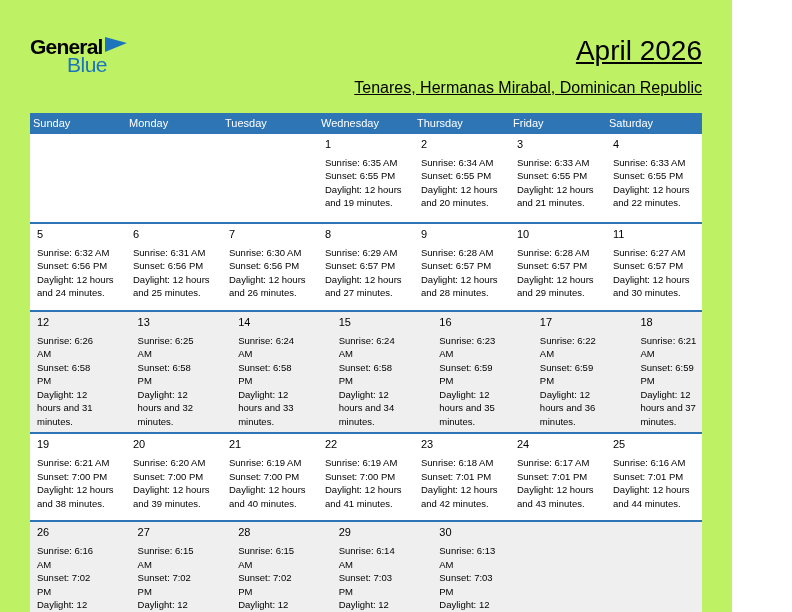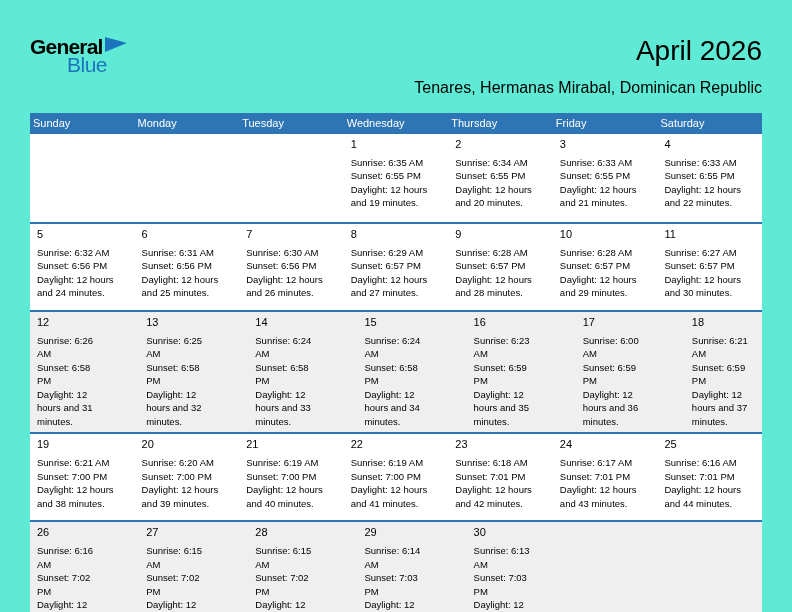--- a/index.html
+++ b/index.html
@@ -3,30 +3,30 @@
 <meta charset="utf-8">
 <style>
   * { margin: 0; padding: 0; box-sizing: border-box; }
   html, body { background: #ffffff; }
   body {
     width: 792px; height: 612px;
     font-family: "Liberation Sans", sans-serif;
     color: #000;
     overflow: hidden;
   }
-  .page { width: 792px; height: 612px; padding: 30px 30px 0 30px; background: #5eead4; }
+  .page { width: 732px; height: 612px; padding: 30px 30px 0 30px; background: #bef264; }
 
   
   .top { display: flex; justify-content: space-between; align-items: flex-start; }
   .logo { padding-top: 6px; line-height: 1; }
   .logo-row { display: flex; align-items: flex-start; }
   .logo-general { font-size: 21px; font-weight: bold; letter-spacing: -0.8px; color: #000; }
   .logo-triangle { margin-left: 2px; margin-top: 1px; }
   .logo-blue { font-size: 21px; font-weight: normal; letter-spacing: -0.5px; color: #1c75bc; margin-left: 37px; margin-top: -3px; }
-  .titles { text-align: right; }
+  .titles { text-align: right; text-decoration: underline; }
   .month-title { font-size: 28px; color: #000; line-height: 1.1; margin-top: 6px; }
   .location-subtitle { font-size: 16px; color: #000; margin-top: 12px; }
 
   
   .calendar { margin-top: 16px; }
   .cal-header {
     display: grid; grid-template-columns: repeat(7, 1fr);
     background: #2e75b6;
   }
   .day-name { color: #ffffff; font-size: 11px; padding: 4px 2px 5px 3px; }
@@ -206,21 +206,21 @@
             <div class="day-num">16</div>
             <div class="day-info">
               <div>Sunrise: 6:23 AM</div>
               <div>Sunset: 6:59 PM</div>
               <div>Daylight: 12 hours and 35 minutes.</div>
             </div>
           </div>
           <div class="day-cell">
             <div class="day-num">17</div>
             <div class="day-info">
-              <div>Sunrise: 6:00 AM</div>
+              <div>Sunrise: 6:22 AM</div>
               <div>Sunset: 6:59 PM</div>
               <div>Daylight: 12 hours and 36 minutes.</div>
             </div>
           </div>
           <div class="day-cell">
             <div class="day-num">18</div>
             <div class="day-info">
               <div>Sunrise: 6:21 AM</div>
               <div>Sunset: 6:59 PM</div>
               <div>Daylight: 12 hours and 37 minutes.</div>

